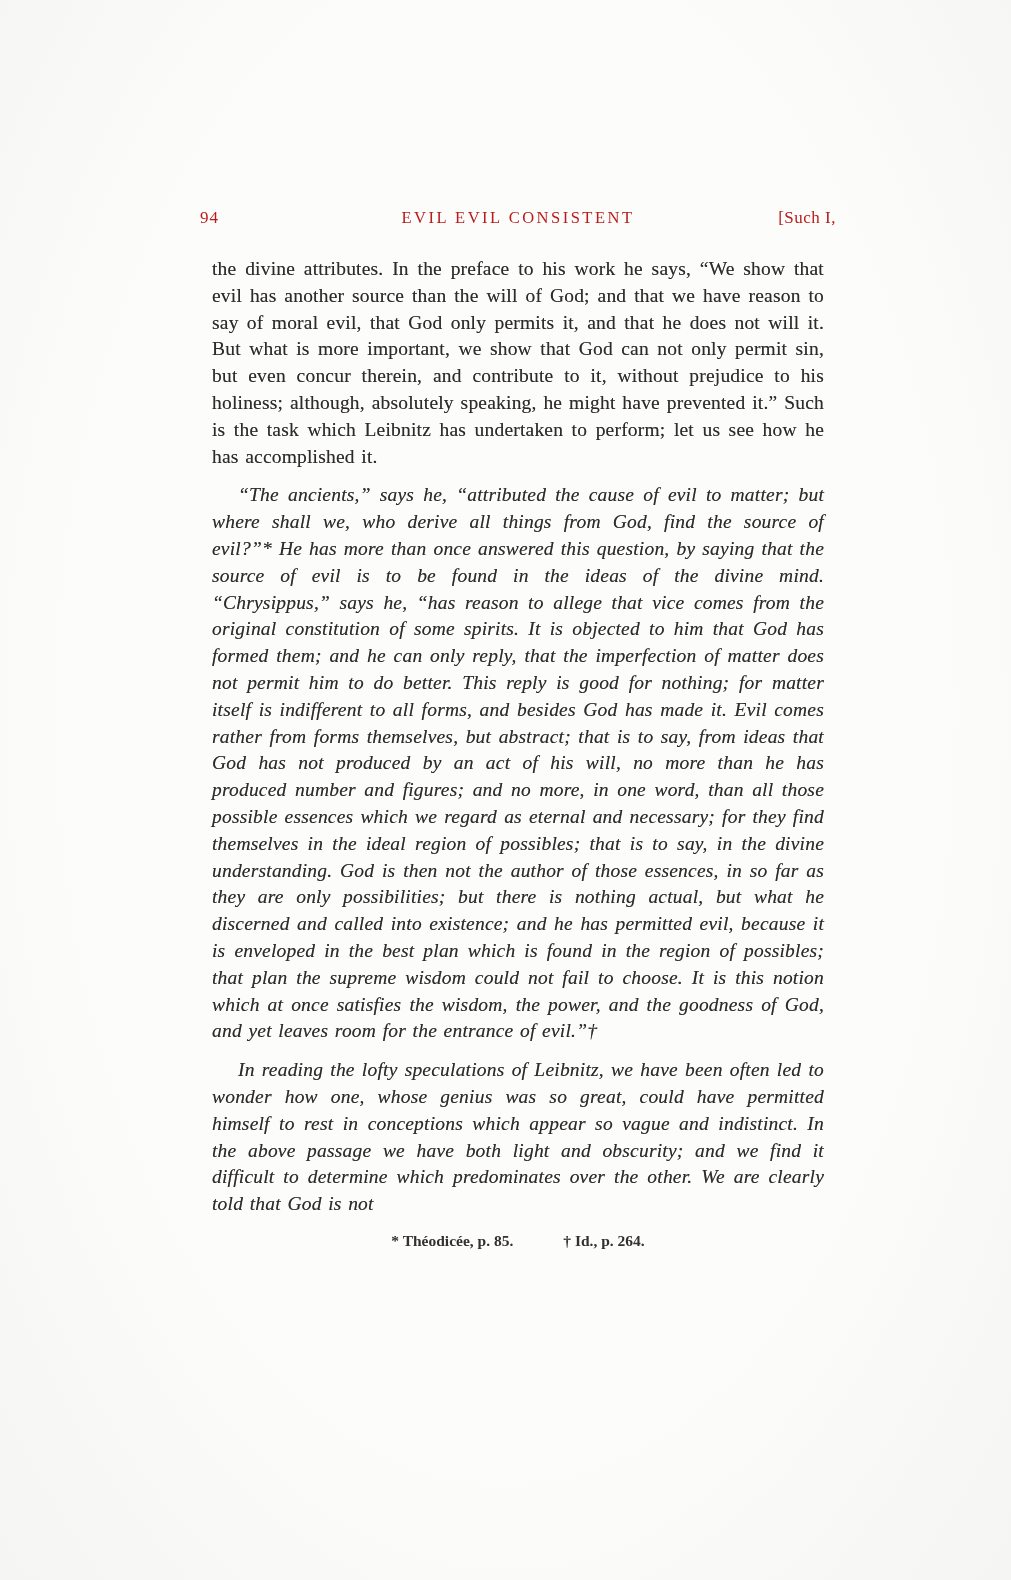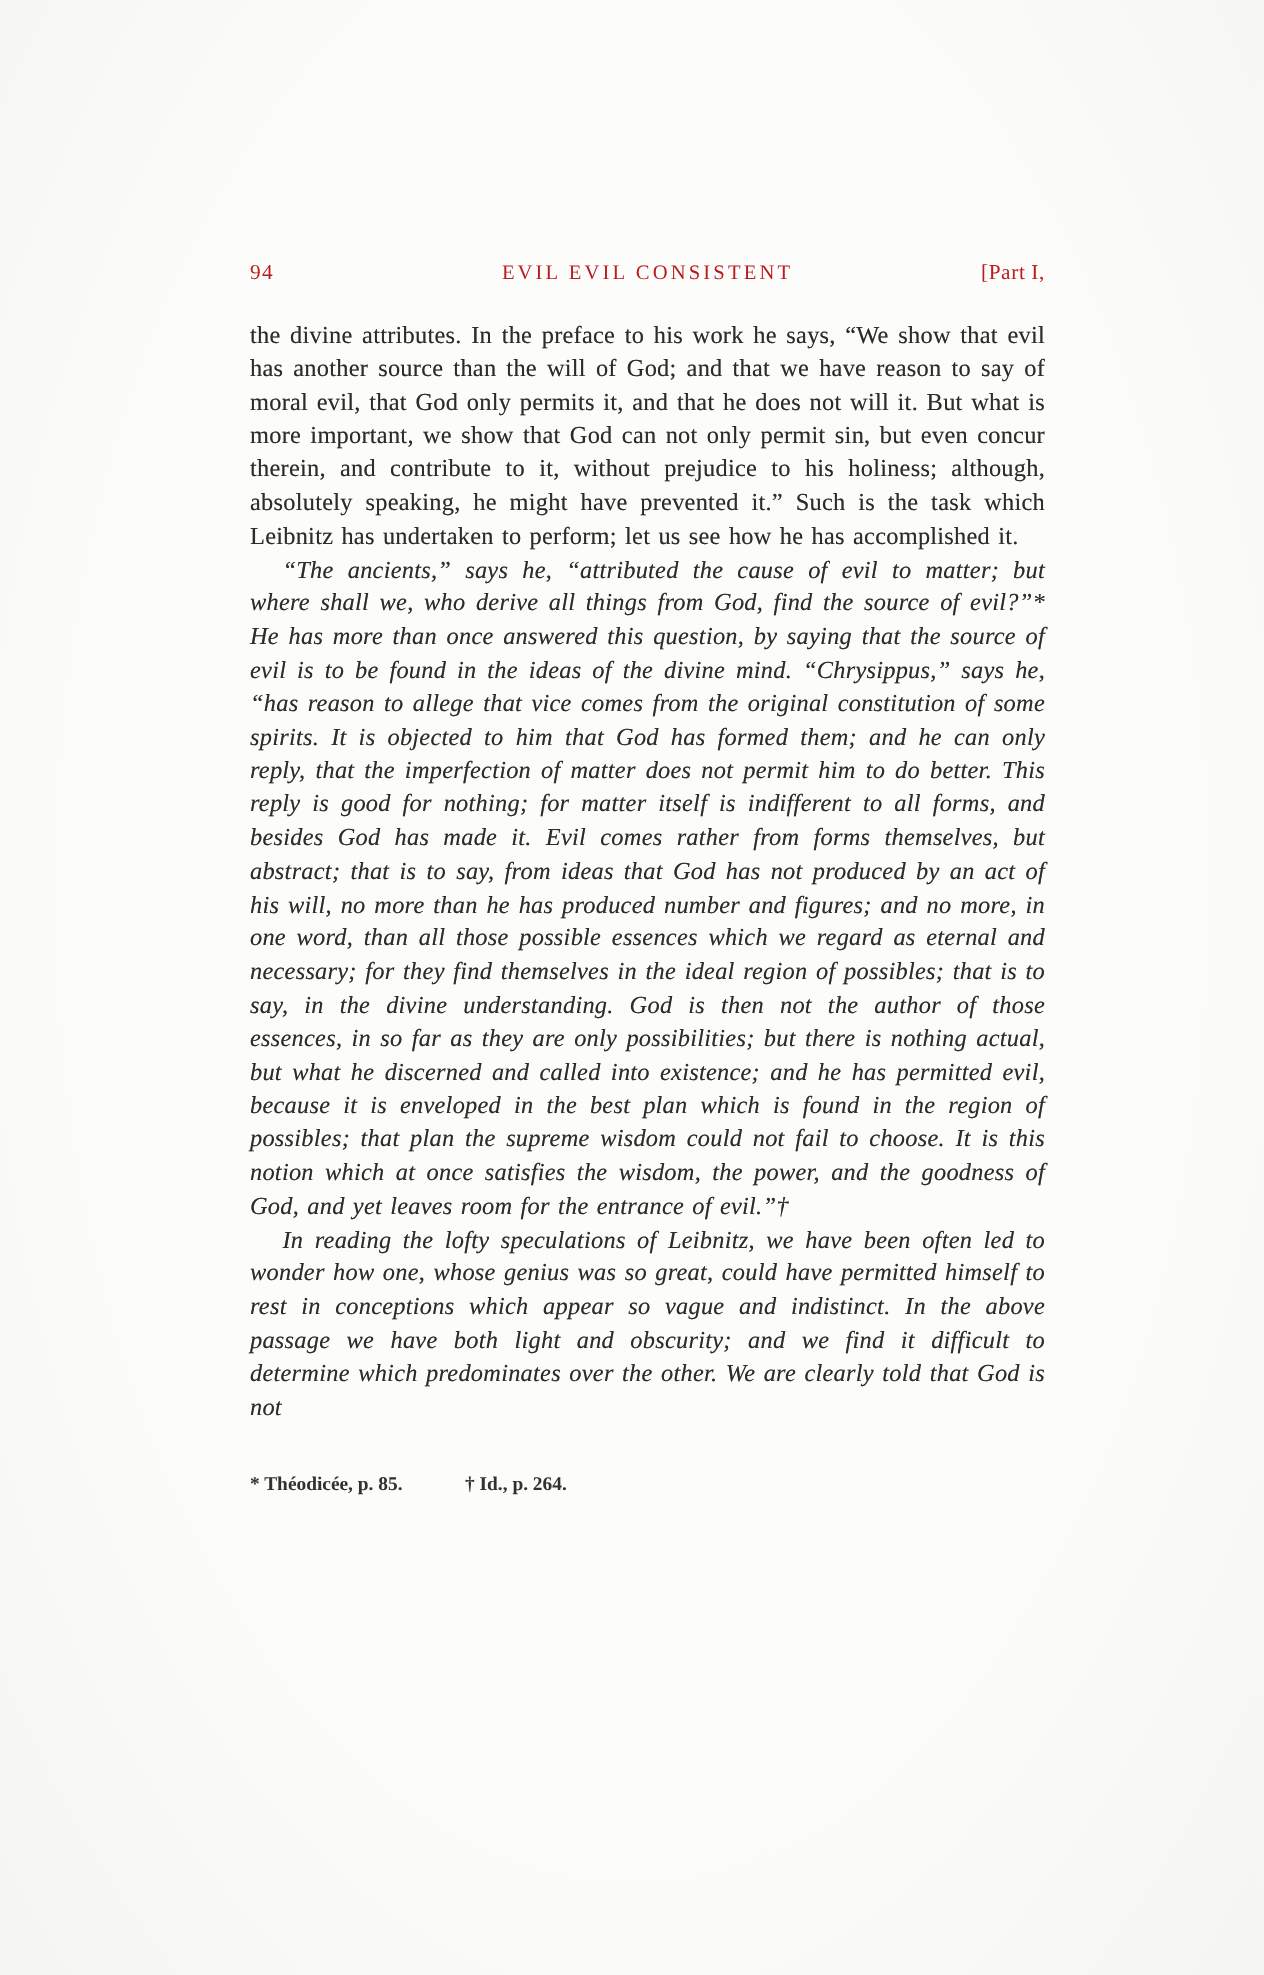--- a/index.html
+++ b/index.html
@@ -47,56 +47,57 @@
     text-align: center;
     letter-spacing: 2.5px;
     font-size: 16.5px;
   }
   .running-head .part {
     width: 90px;
     text-align: right;
     letter-spacing: 0.5px;
   }
   .body-text p {
-    margin: 0;
+    margin: 12px;
     text-align: justify;
     font-size: 19.5px;
     line-height: 26.8px;
     letter-spacing: 0.2px;
     word-spacing: 1.5px;
     color: #2e2c2a;
     text-shadow: 0 0 0.4px rgba(60,55,50,0.55);
   }
   .body-text p.indent {
     text-indent: 26px;
     font-style: italic;
   }
   .footnotes {
-    margin-top: 39px;
+    margin-top: 14px;
     display: flex;
+    justify-content: center;
     gap: 50px;
     font-size: 15.5px;
     font-weight: bold;
     color: #33302d;
   }
   .footnote {
     white-space: nowrap;
   }
 </style>
 </head>
 <body>
 
 <div class="scan-surface"></div>
 
 <div class="page">
 
   <div class="running-head">
     <span class="page-num">94</span>
     <span class="head-title">EVIL EVIL CONSISTENT</span>
-    <span class="part">[Part I,</span>
+    <span class="part">[Such I,</span>
   </div>
 
   <div class="body-text">
     <p>the divine attributes.  In the preface to his work he says, “We show that evil has another source than the will of God; and that we have reason to say of moral evil, that God only permits it, and that he does not will it.  But what is more important, we show that God can not only permit sin, but even concur therein, and contribute to it, without prejudice to his holiness; although, absolutely speaking, he might have prevented it.” Such is the task which Leibnitz has undertaken to perform; let us see how he has accomplished it.</p>
     <p class="indent">“The ancients,” says he, “attributed the cause of evil to matter; but where shall we, who derive all things from God, find the source of evil?”*  He has more than once answered this question, by saying that the source of evil is to be found in the ideas of the divine mind.  “Chrysippus,” says he, “has reason to allege that vice comes from the original constitution of some spirits.  It is objected to him that God has formed them; and he can only reply, that the imperfection of matter does not permit him to do better.  This reply is good for nothing; for matter itself is indifferent to all forms, and besides God has made it.  Evil comes rather from forms themselves, but abstract; that is to say, from ideas that God has not produced by an act of his will, no more than he has produced number and figures; and no more, in one word, than all those possible essences which we regard as eternal and necessary; for they find themselves in the ideal region of possibles; that is to say, in the divine understanding.  God is then not the author of those essences, in so far as they are only possibilities; but there is nothing actual, but what he discerned and called into existence; and he has permitted evil, because it is enveloped in the best plan which is found in the region of possibles; that plan the supreme wisdom could not fail to choose.  It is this notion which at once satisfies the wisdom, the power, and the goodness of God, and yet leaves room for the entrance of evil.”†</p>
     <p class="indent">In reading the lofty speculations of Leibnitz, we have been often led to wonder how one, whose genius was so great, could have permitted himself to rest in conceptions which appear so vague and indistinct.  In the above passage we have both light and obscurity; and we find it difficult to determine which predominates over the other.  We are clearly told that God is not</p>
   </div>
 
   <div class="footnotes">
     <span class="footnote">* Théodicée, p. 85.</span>

